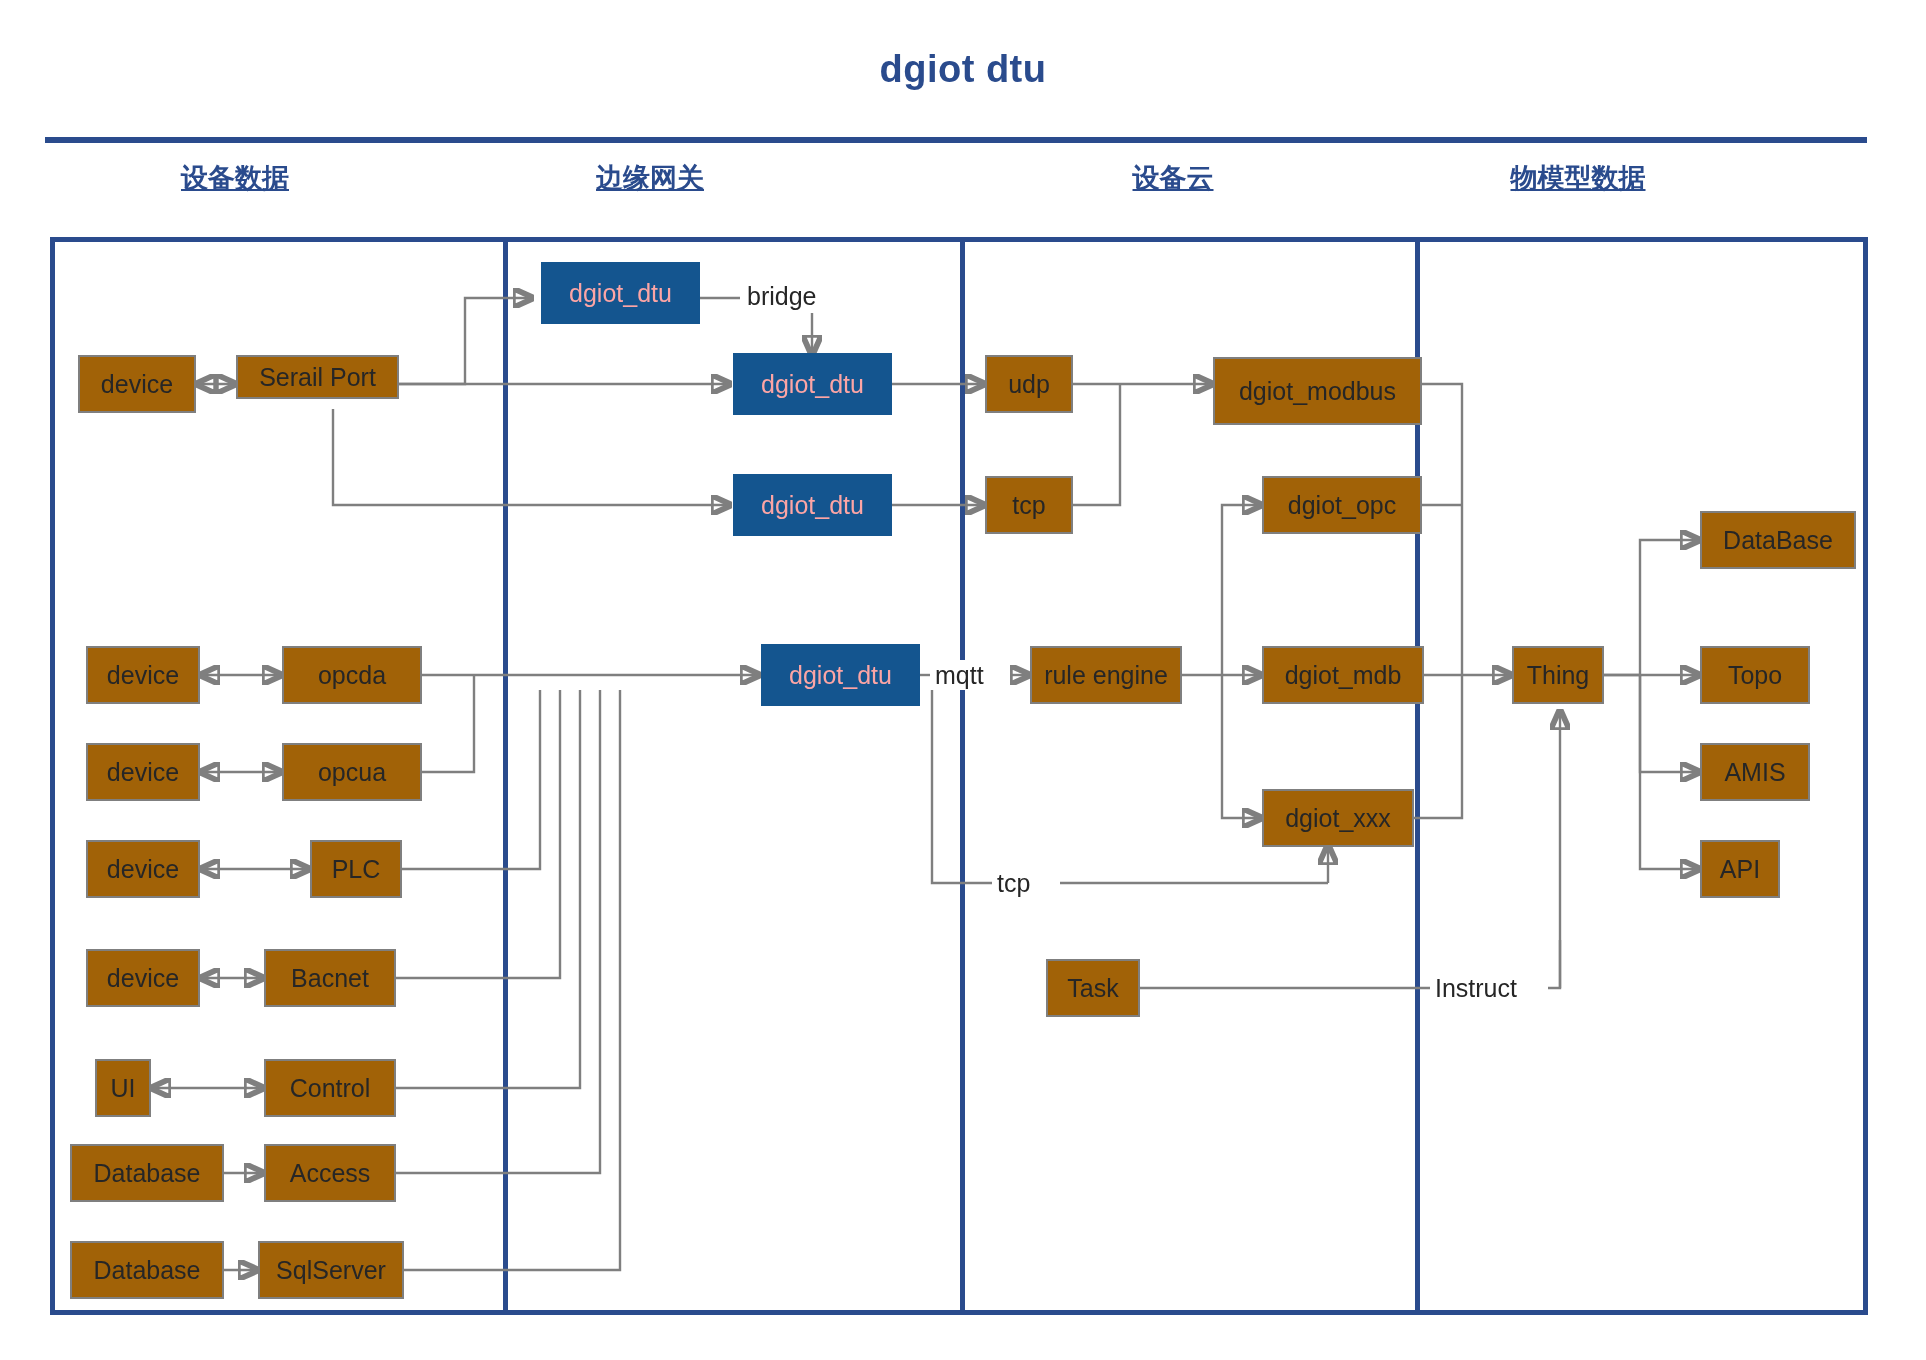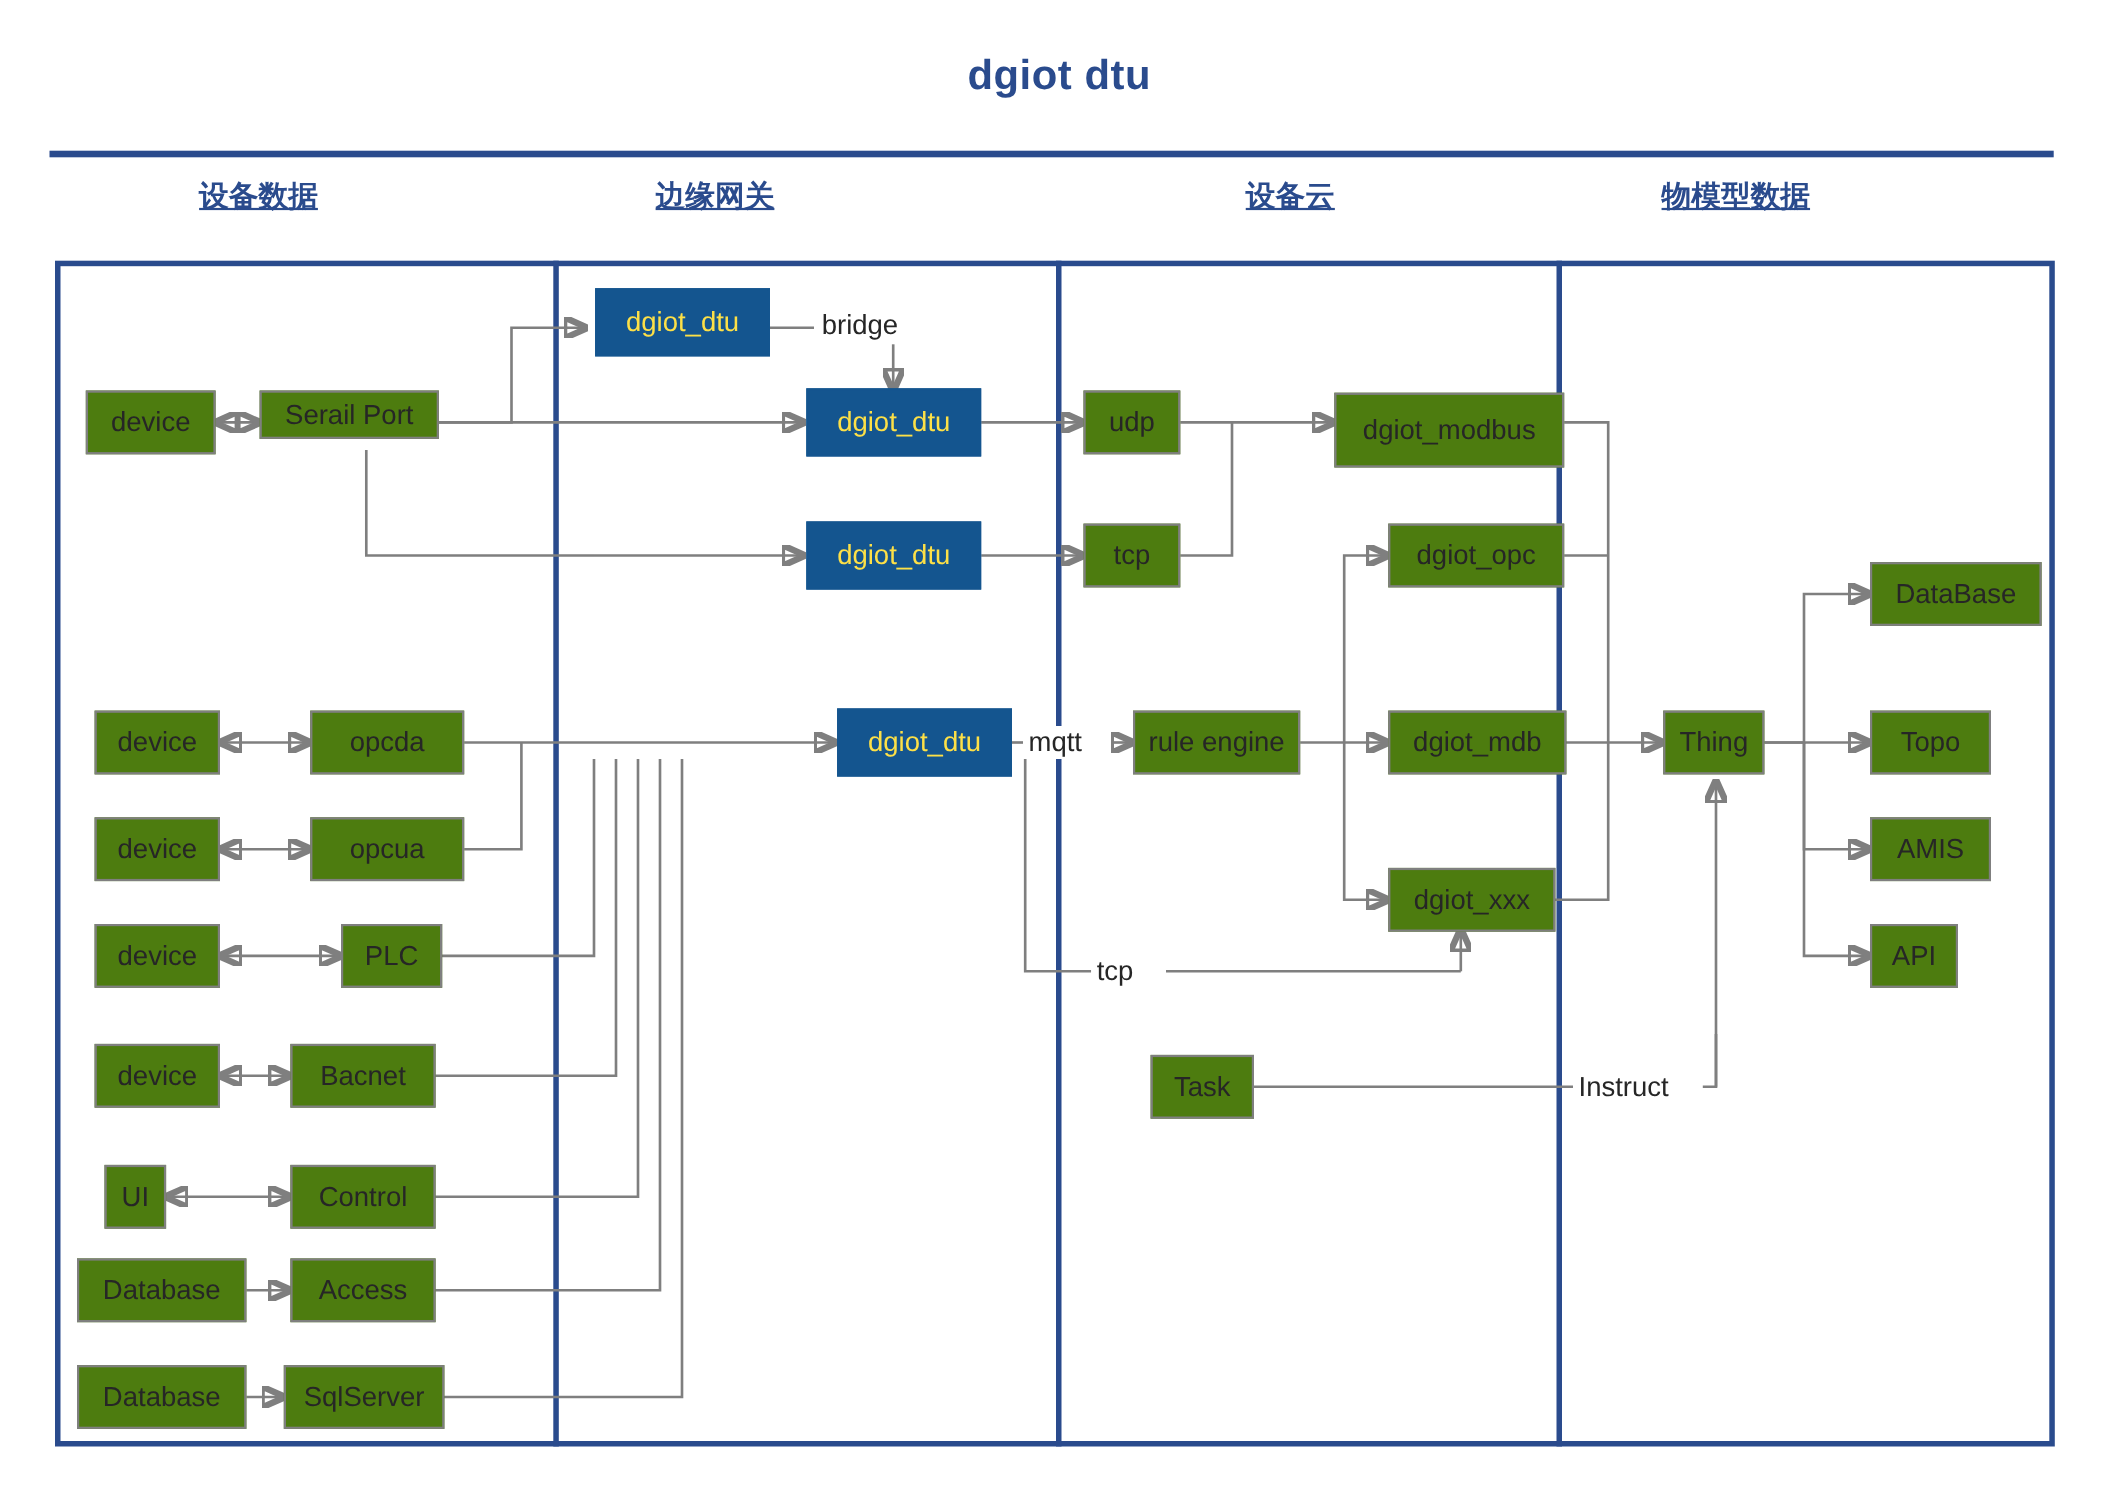--- a/index.html
+++ b/index.html
@@ -66,28 +66,28 @@
     background: #2a4b8d;
   }
   .node {
     position: absolute;
     box-sizing: border-box;
     display: flex;
     align-items: center;
     justify-content: center;
     font-size: 25px;
     color: #262626;
-    background: #4d7c0f;
+    background: #a16207;
     border: 2px solid #7f7f7f;
     white-space: nowrap;
   }
   .node.blue {
     background: #14558f;
     border: 2px solid #14558f;
-    color: #fde047;
+    color: #fca5a5;
   }
   .edge-label {
     position: absolute;
     font-size: 25px;
     color: #262626;
     background: #ffffff;
     padding: 0 5px;
     white-space: nowrap;
     line-height: 30px;
   }

